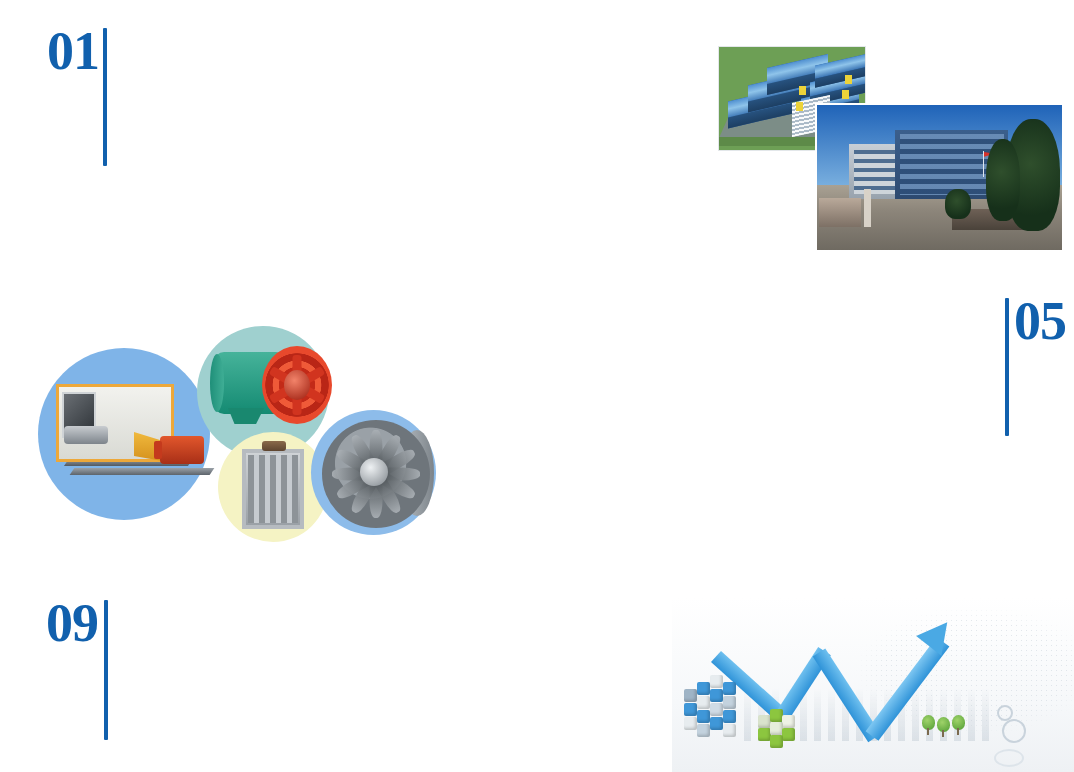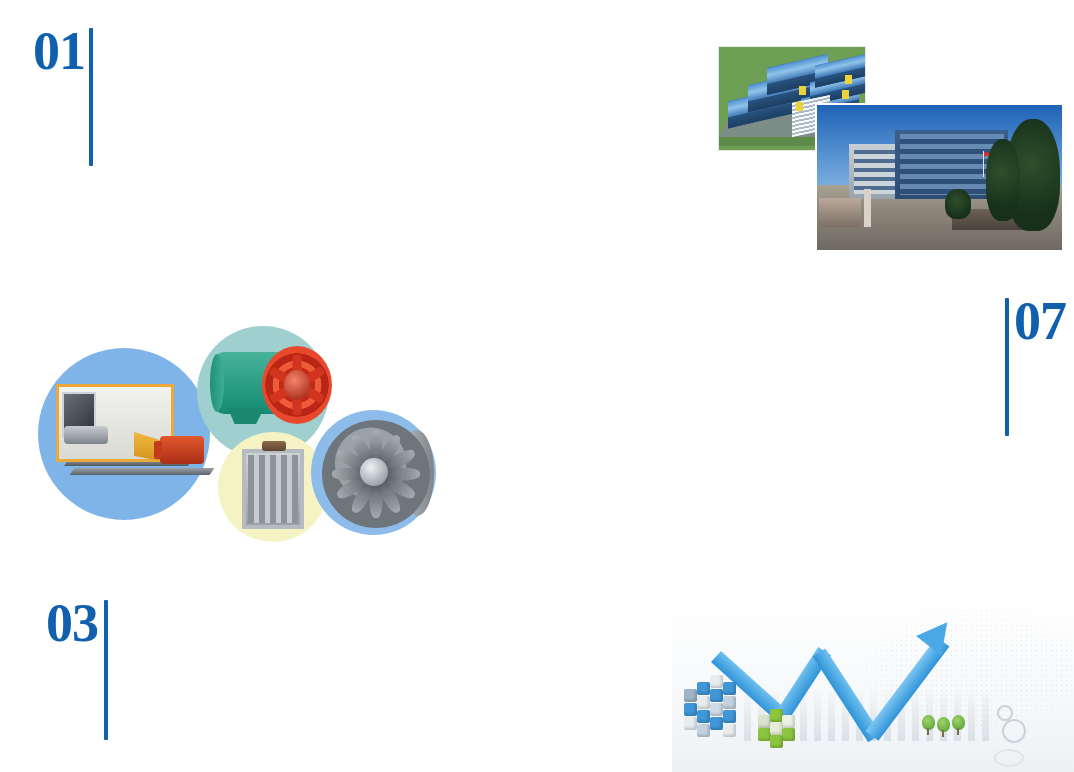--- a/index.html
+++ b/index.html
@@ -11,21 +11,21 @@
 
   
   .marker{position:absolute;display:flex;align-items:flex-start;}
   .marker .num{
     font-family:"Liberation Serif","DejaVu Serif",serif;
     font-weight:700;font-size:54px;line-height:50px;
     color:#1160ad;letter-spacing:-1px;
   }
   .marker .rule{width:4px;background:#1160ad;border-radius:1px;}
 
-  #marker-01{left:33px;top:26px;}
+  #marker-01{left:47px;top:26px;}
   #marker-01 .num{margin-right:4px;}
   #marker-01 .rule{height:138px;margin-top:2px;}
 
   #marker-02{left:1005px;top:296px;}
   #marker-02 .rule{height:138px;margin-top:2px;margin-right:5px;}
 
   #marker-03{left:46px;top:598px;}
   #marker-03 .num{margin-right:6px;}
   #marker-03 .rule{height:140px;margin-top:2px;}
 
@@ -256,21 +256,21 @@
     <div class="flagpole" style="left:194px;top:46px;"></div>
     <div class="flag" style="left:195px;top:49px;"></div>
 
     <div class="tree" style="right:2px;top:14px;width:54px;height:112px;"></div>
     <div class="tree" style="right:42px;top:34px;width:34px;height:82px;"></div>
     <div class="tree" style="left:128px;top:84px;width:26px;height:30px;"></div>
   </div>
 
   <div class="marker" id="marker-02">
     <span class="rule"></span>
-    <span class="num">07</span>
+    <span class="num">05</span>
   </div>
 
   <div id="products">
     <div class="circ" id="c-blue-big"></div>
     <div class="circ" id="c-teal"></div>
     <div class="circ" id="c-yellow"></div>
     <div class="circ" id="c-blue-sm"></div>
 
     <div id="prod-cabinet">
       <div class="rail2"></div>
@@ -316,21 +316,21 @@
         <div class="mblade" style="transform:translate(-50%,0) rotate(240deg)"></div>
         <div class="mblade" style="transform:translate(-50%,0) rotate(270deg)"></div>
         <div class="mblade" style="transform:translate(-50%,0) rotate(300deg)"></div>
         <div class="mblade" style="transform:translate(-50%,0) rotate(330deg)"></div>
       </div>
       <div class="hub"></div>
     </div>
   </div>
 
   <div class="marker" id="marker-03">
-    <span class="num">03</span>
+    <span class="num">09</span>
     <span class="rule"></span>
   </div>
 
   <div class="photo" id="growth-banner">
     <div class="worldmap"></div>
     <div class="skyline"></div>
 
     <div class="arrow-seg" id="seg-a"></div>
     <div class="arrow-seg" id="seg-b"></div>
     <div class="arrow-seg" id="seg-c"></div>

